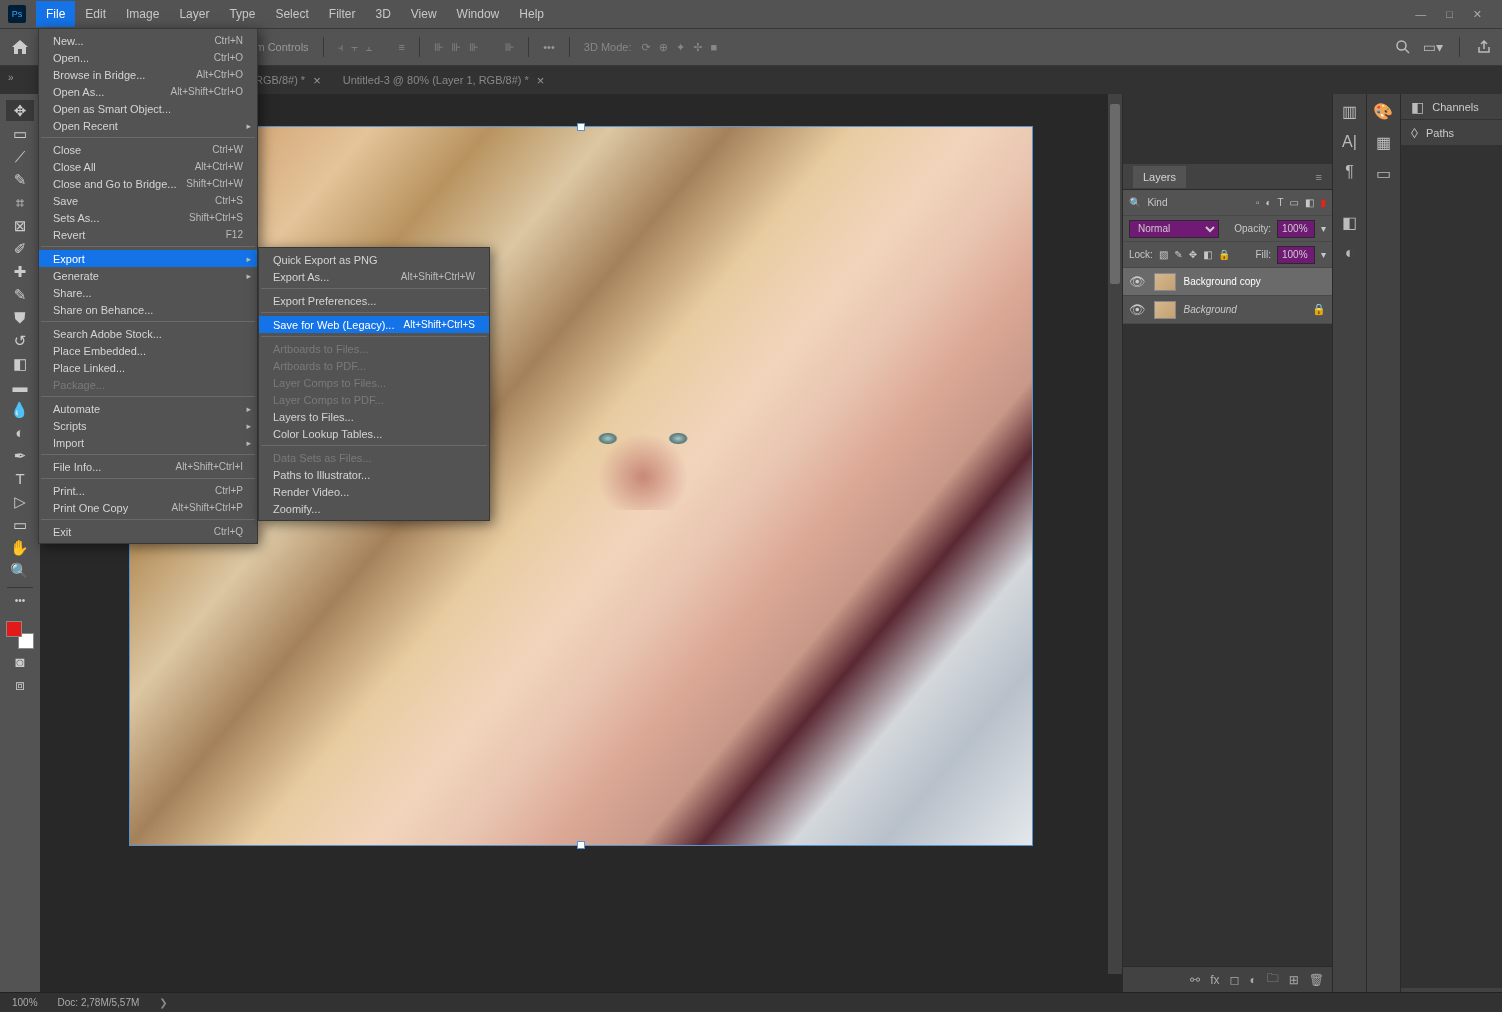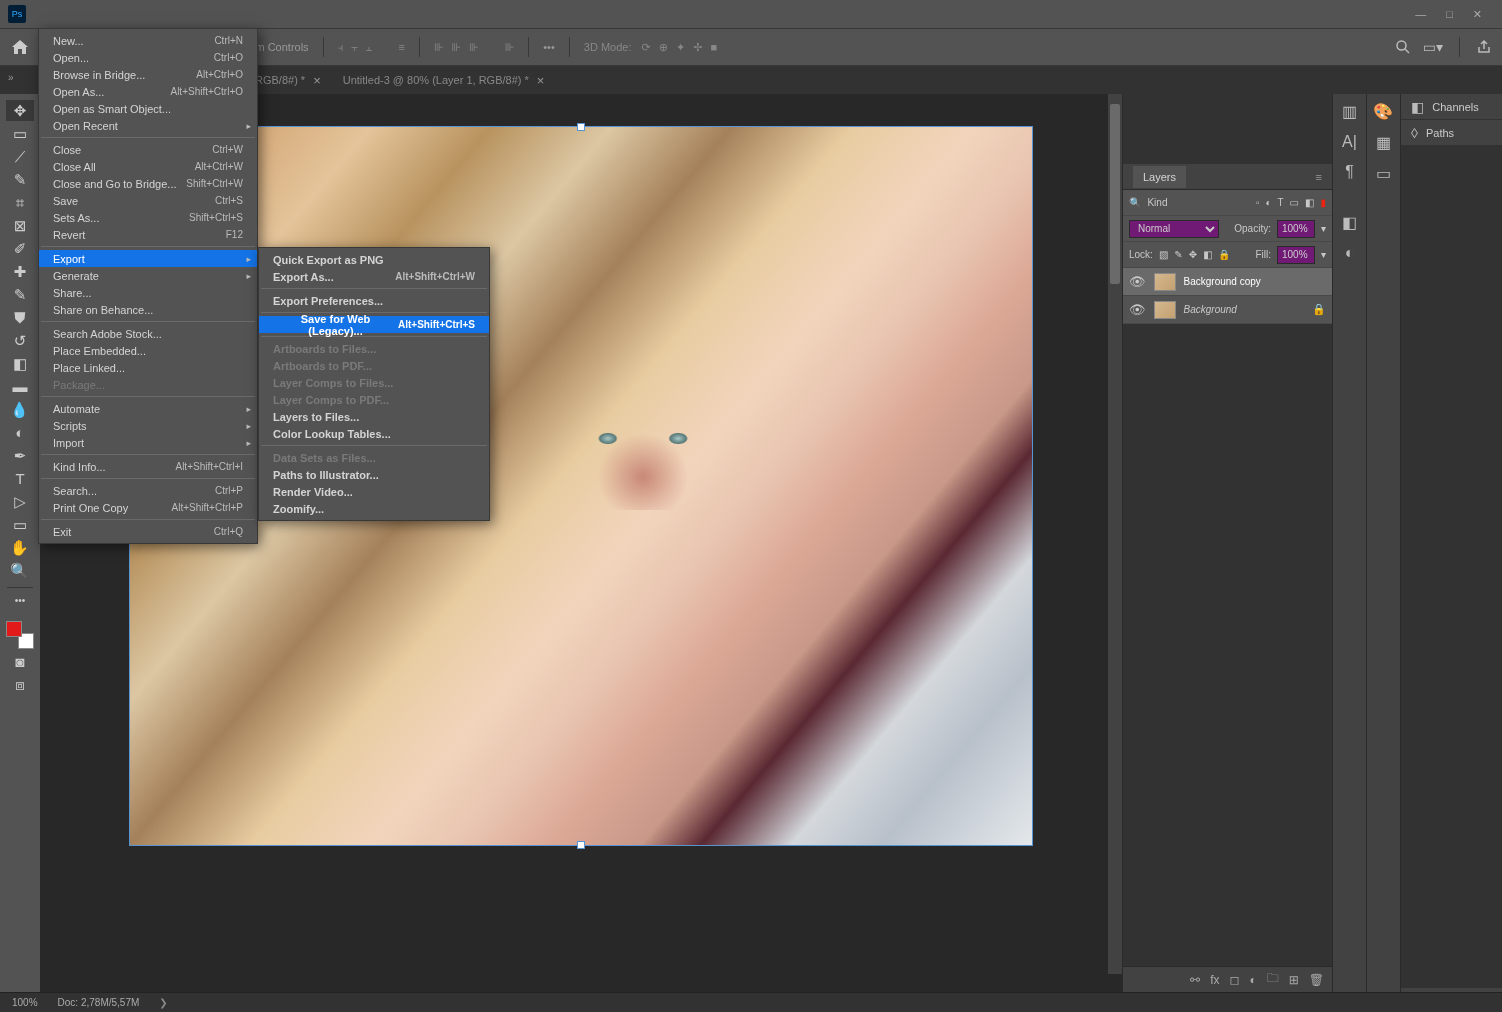--- a/index.html
+++ b/index.html
@@ -56,35 +56,48 @@
 .r-panel2 { flex: 1; background: #424242; border-left: 1px solid #2a2a2a; }
 .r-panel2 .prow { height: 26px; display: flex; align-items: center; padding: 0 10px; gap: 8px; font-size: 11px; border-bottom: 1px solid #323232; color: #ccc; }
 .r-panel2 .prow .ico { font-size: 14px; color: #bbb; }
 .r-panel2 .rest { height: calc(100% - 56px); background: #323232; }
 .statusbar { height: 20px; background: #323232; display: flex; align-items: center; padding: 0 12px; font-size: 10px; color: #aaa; gap: 20px; border-top: 1px solid #222; }
 .statusbar .sarrow { color: #888; font-size: 10px; }
 .statusbar .gap { flex: 1; }
 .panel-footer { height: 26px; background: #424242; display: flex; align-items: center; justify-content: flex-end; padding: 0 8px; gap: 10px; font-size: 12px; color: #aaa; border-top: 1px solid #2a2a2a; }
 
 .dropdown { position: absolute; top: 28px; left: 38px; width: 220px; background: #535353; border: 1px solid #383838; box-shadow: 3px 3px 12px rgba(0,0,0,.5); z-index: 100; padding: 3px 0; }
-.submenu { position: absolute; top: 247px; left: 258px; width: 232px; background: #535353; border: 1px solid #383838; box-shadow: 3px 3px 12px rgba(0,0,0,.5); z-index: 101; padding: 3px 0; font-weight: bold; }
-.mi { display: flex; align-items: center; padding: 1px 14px; height: 17px; font-size: 11px; color: #d4d4d4; cursor: default; position: relative; text-align: center; }
+.submenu { position: absolute; top: 247px; left: 258px; width: 232px; background: #535353; border: 1px solid #383838; box-shadow: 3px 3px 12px rgba(0,0,0,.5); z-index: 101; padding: 3px 0; }
+.mi { display: flex; align-items: center; padding: 1px 14px; height: 17px; font-size: 11px; color: #d4d4d4; cursor: default; position: relative; }
 .mi .sc { margin-left: auto; color: #bbb; font-size: 10px; }
 .mi.hassub::after { content: "▸"; position: absolute; right: 6px; color: #bbb; font-size: 9px; }
 .mi.hl { background: #1473e6; color: #fff; }
 .mi.hl .sc { color: #fff; }
 .mi.disabled { color: #7a7a7a; }
 .msep { height: 1px; background: #6a6a6a; margin: 3px 2px; }
 svg { display: block; }
 </style>
 </head>
 <body>
 
 <div class="menubar">
   <div class="ps-icon">Ps</div>
+  <div id="menubar-items" style="display: flex;">
+      <div class="menubar-item active">File</div>
+      <div class="menubar-item">Edit</div>
+      <div class="menubar-item">Image</div>
+      <div class="menubar-item">Layer</div>
+      <div class="menubar-item">Type</div>
+      <div class="menubar-item">Select</div>
+      <div class="menubar-item">Filter</div>
+      <div class="menubar-item">3D</div>
+      <div class="menubar-item">View</div>
+      <div class="menubar-item">Window</div>
+      <div class="menubar-item">Help</div>
+    </div>
   <div class="window-controls">
     <span>—</span>
     <span>□</span>
     <span>✕</span>
   </div>
 </div>
 
 <div class="options-bar">
   <div class="home-icon">
     <svg width="18" height="16" viewBox="0 0 18 16">
@@ -379,26 +392,26 @@
       <span>Automate</span>
     </div>
     <div class="mi hassub">
       <span>Scripts</span>
     </div>
     <div class="mi hassub">
       <span>Import</span>
     </div>
     <div class="msep"></div>
     <div class="mi">
-      <span>Kind Info...</span>
+      <span>File Info...</span>
       <span class="sc">Alt+Shift+Ctrl+I</span>
     </div>
     <div class="msep"></div>
     <div class="mi">
-      <span>Search...</span>
+      <span>Print...</span>
       <span class="sc">Ctrl+P</span>
     </div>
     <div class="mi">
       <span>Print One Copy</span>
       <span class="sc">Alt+Shift+Ctrl+P</span>
     </div>
     <div class="msep"></div>
     <div class="mi">
       <span>Exit</span>
       <span class="sc">Ctrl+Q</span>

